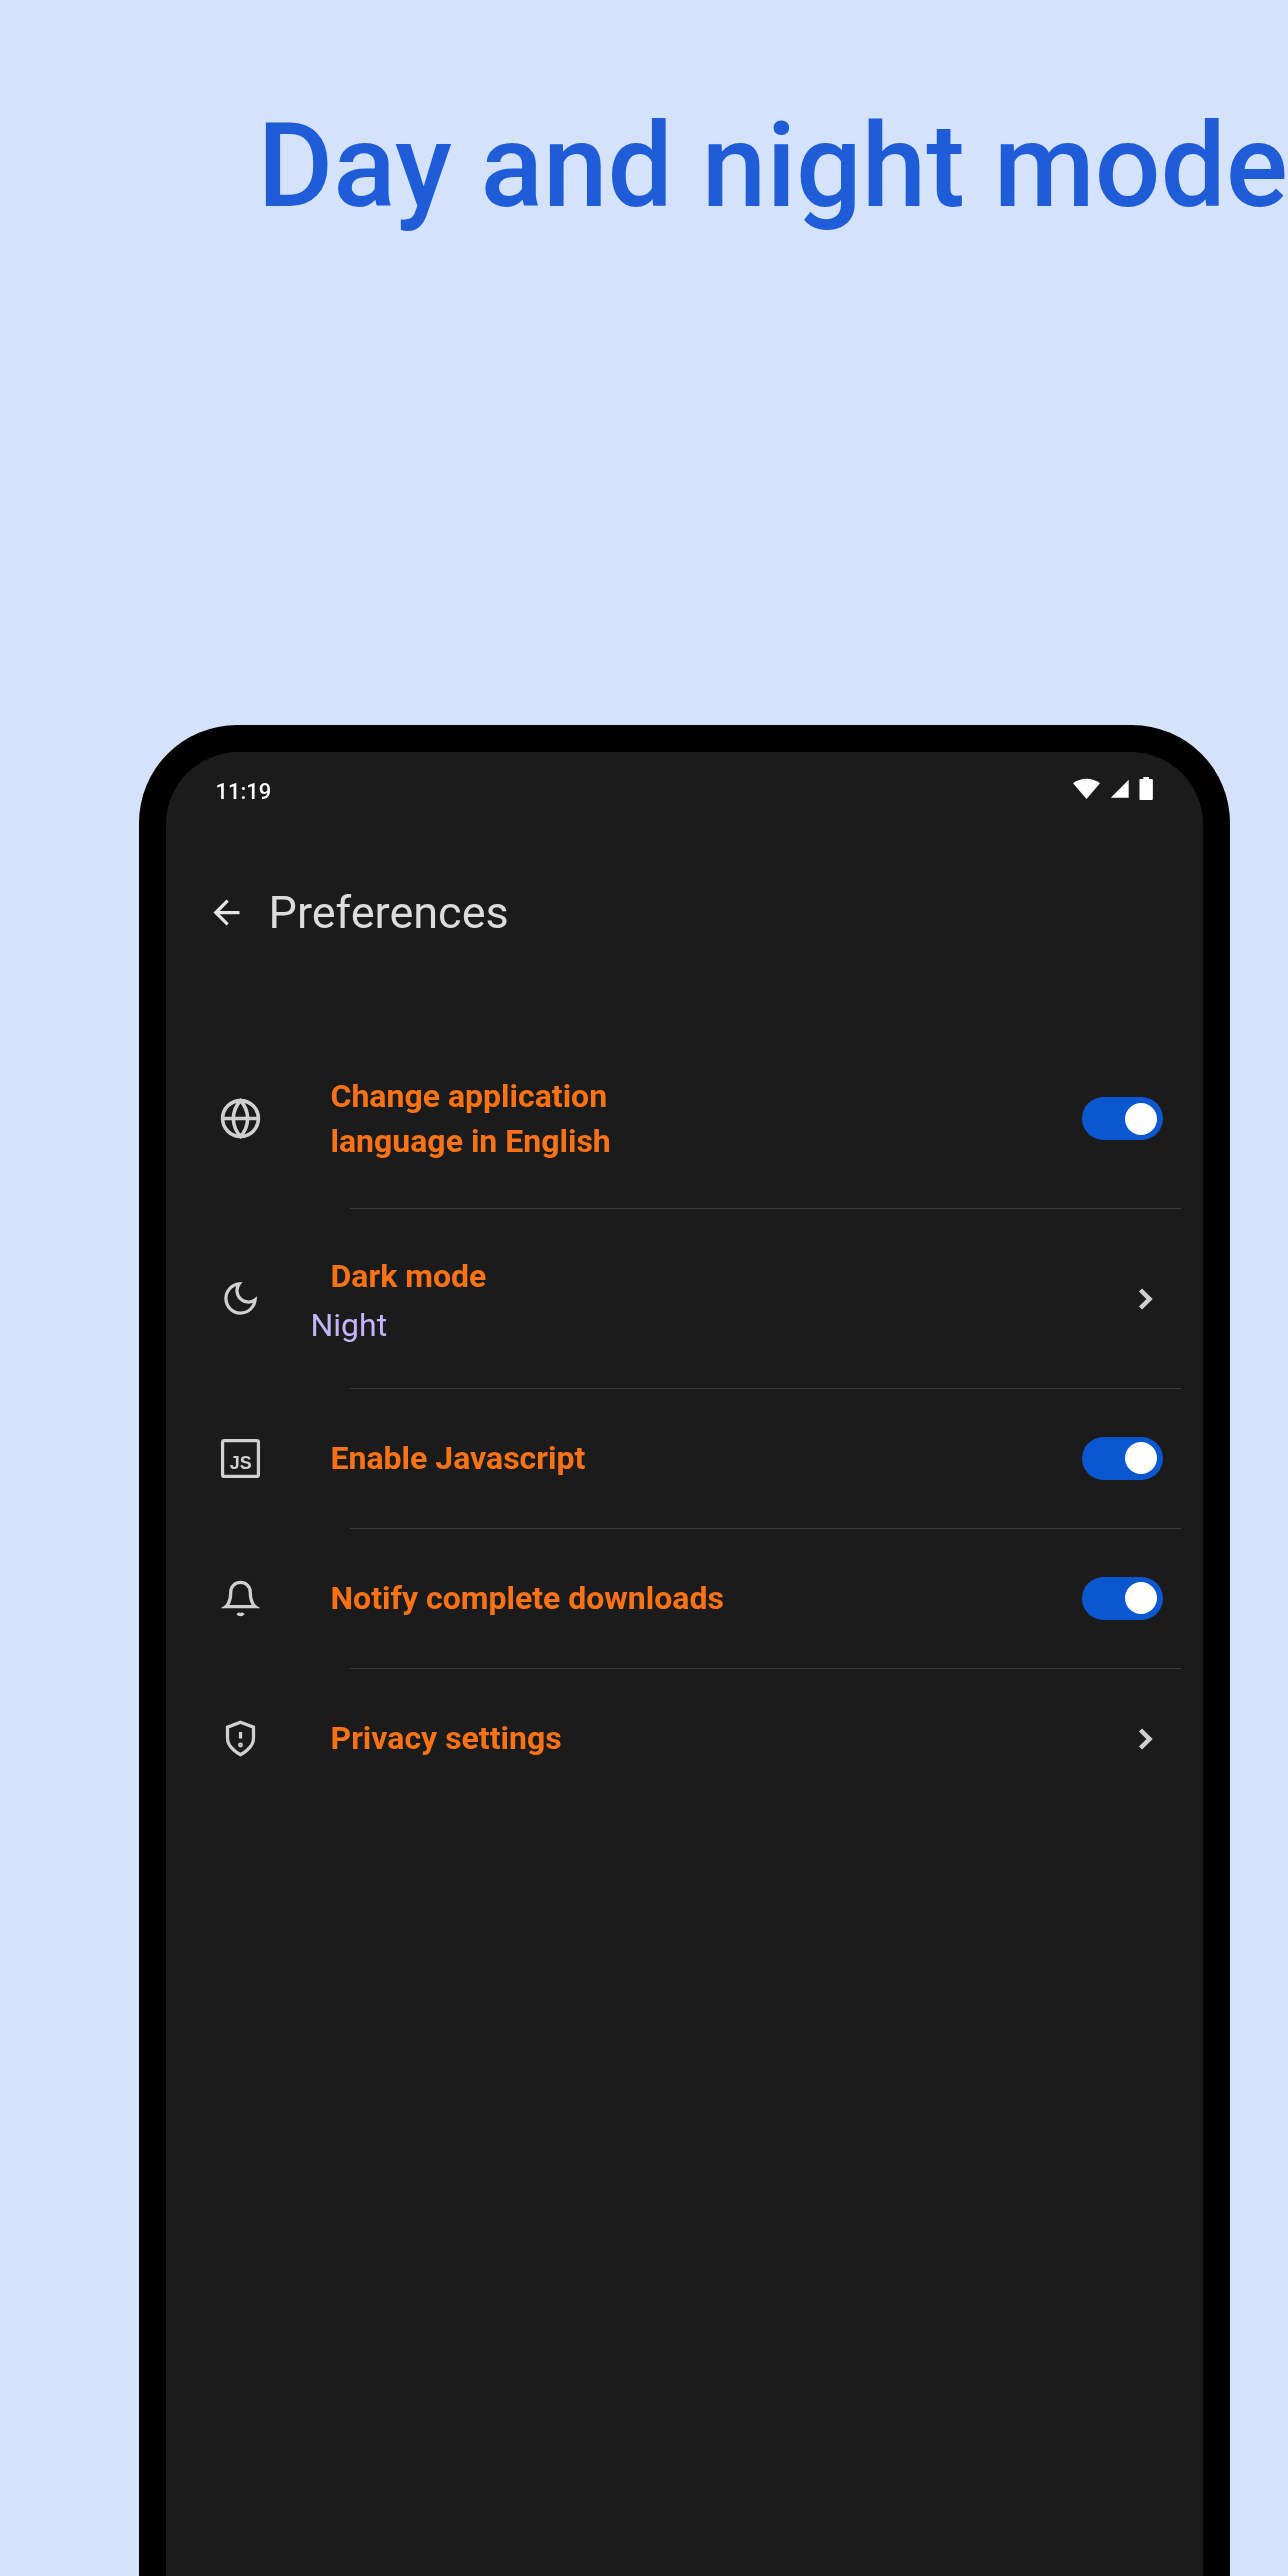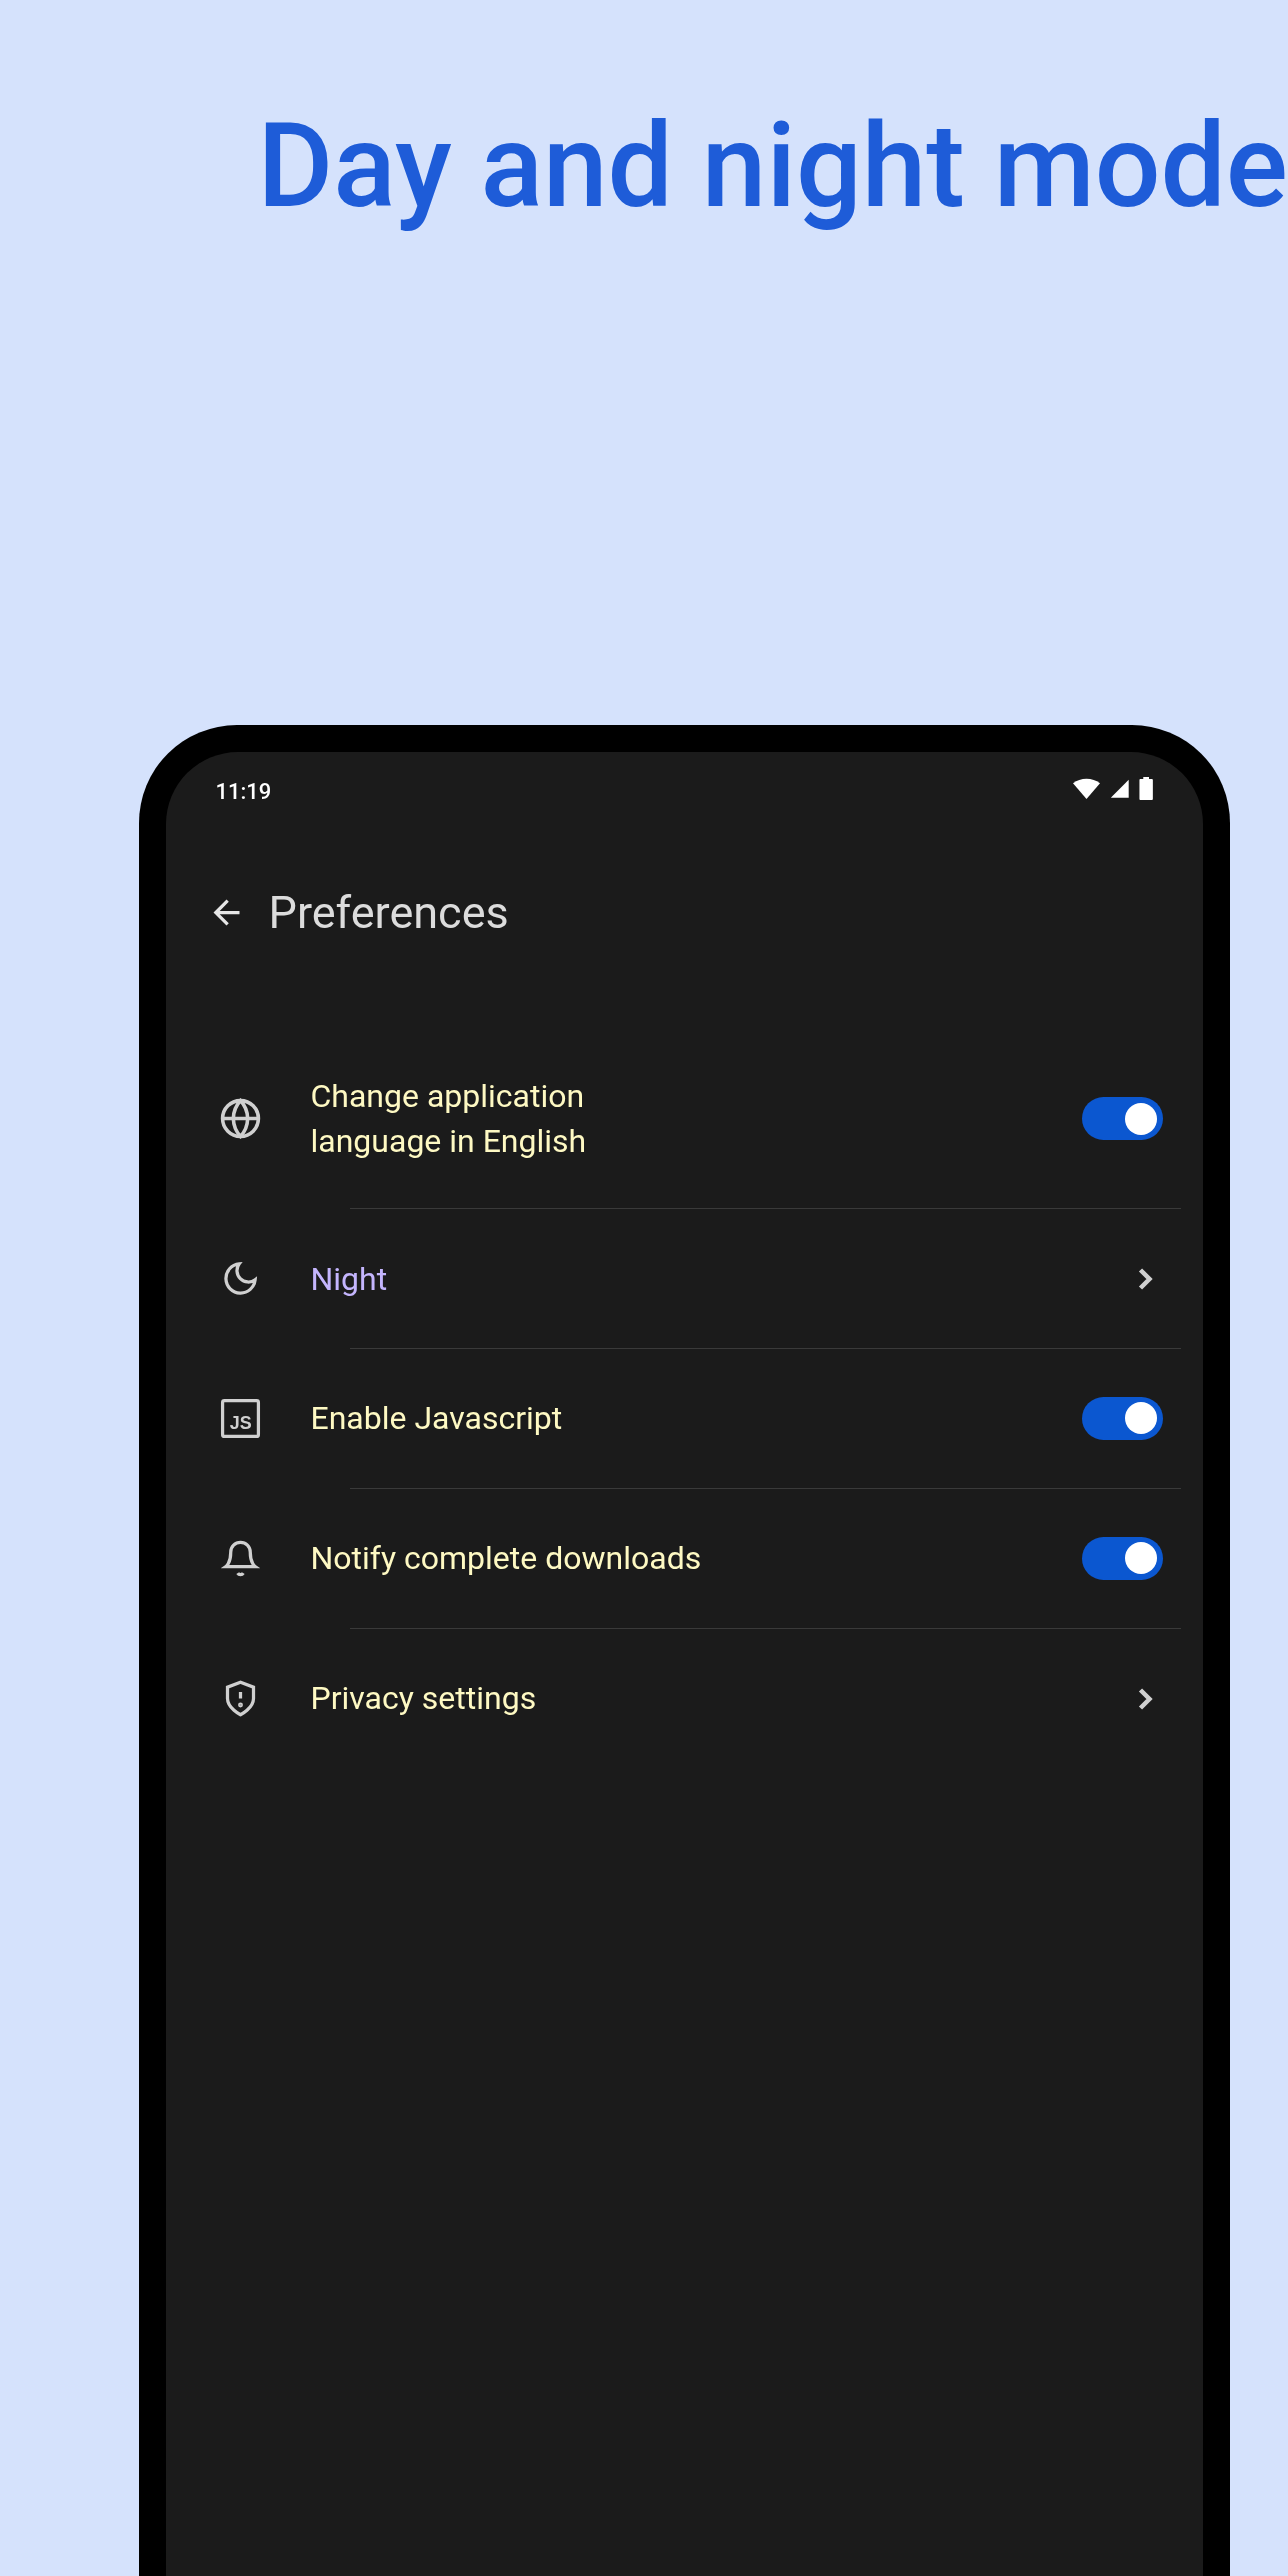--- a/index.html
+++ b/index.html
@@ -102,24 +102,25 @@
       color: #d0d0d0;
       flex-shrink: 0;
     }
     .row-text {
       flex: 1;
       display: flex;
       flex-direction: column;
       gap: 7.2px;
     }
     .row-title {
-      color: #fef9c3;
+      color: #f97316;
       font-size: 32px;
-      font-weight: 400;
+      font-weight: 700;
       line-height: 1.4;
+      margin-left: 20px;
     }
     .row-subtitle {
       color: #c4b5fd;
       font-size: 32px;
       font-weight: 400;
     }
     .row-action {
       flex-shrink: 0;
     }
     .toggle {
@@ -202,20 +203,21 @@
         </div>
       </div>
 
       <div class="setting-row">
         <div class="row-icon">
           <svg width="39" height="39" viewBox="0 0 24 24" fill="none" stroke="currentColor" stroke-width="2">
               <path d="M21 12.79A9 9 0 1 1 11.21 3 7 7 0 0 0 21 12.79z"></path>
             </svg>
         </div>
         <div class="row-text">
+          <div class="row-title">Dark mode</div>
           <div class="row-subtitle">Night</div>
         </div>
         <div class="row-action chevron">
           <svg width="36" height="36" viewBox="0 0 24 24" fill="none" stroke="currentColor" stroke-width="3">
               <polyline points="9 18 15 12 9 6"></polyline>
             </svg>
         </div>
       </div>
 
       <div class="setting-row">

